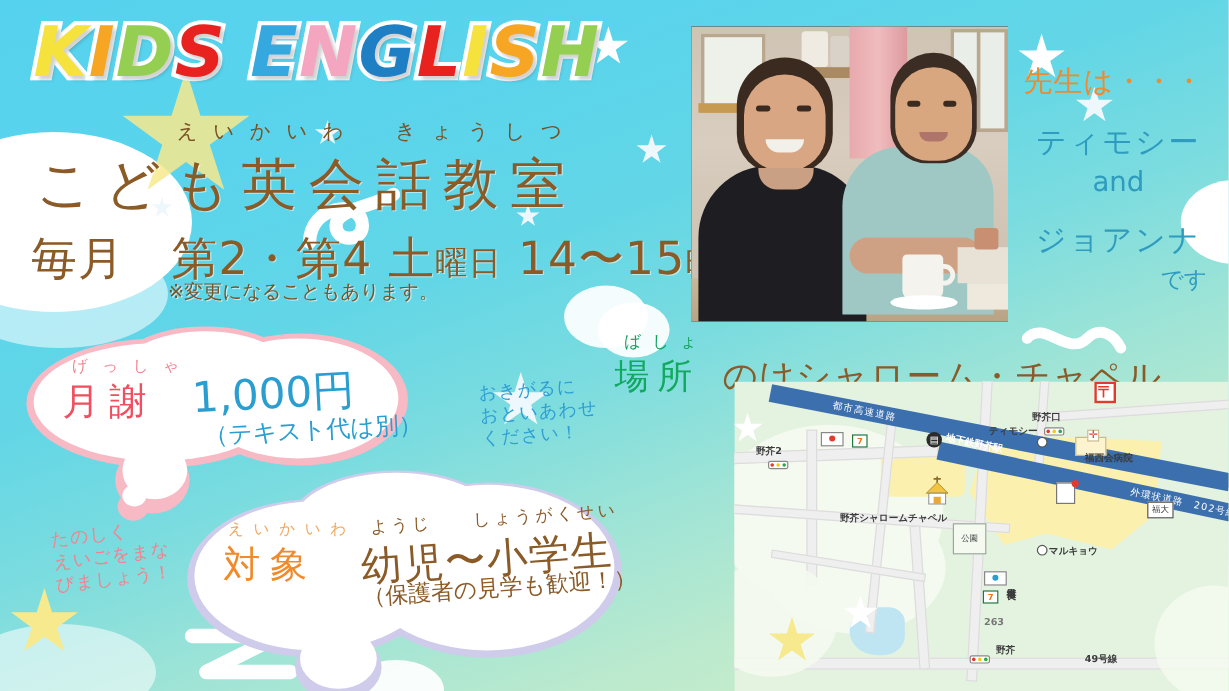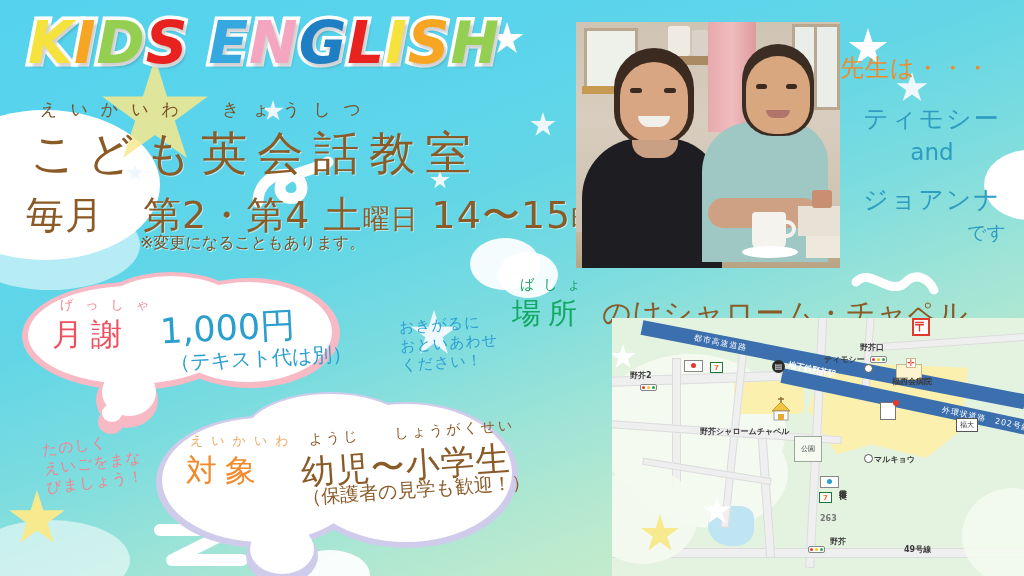--- a/index.html
+++ b/index.html
@@ -62,20 +62,21 @@
   .ke-space { width: 20px; -webkit-text-stroke: 0 !important; }
 
   
   #headline { position: absolute; left: 30px; top: 98px; }
   .furigana {
     font-size: 17px;
     color: #7a5226;
     letter-spacing: 13px;
     margin-left: 10px;
     white-space: nowrap;
+    text-align: right;
   }
   .headline-main {
     font-size: 46px;
     color: #8a5a27;
     letter-spacing: 10px;
     margin-top: 2px;
     white-space: nowrap;
     text-shadow: 1px 1px 0 rgba(255,255,255,0.5);
   }
   #schedule {
@@ -100,21 +101,21 @@
   }
   .ph { position: absolute; }
 
   
   #teachers {
     position: absolute; left: 840px; top: 52px;
     width: 184px; text-align: center;
   }
   #teachers .t-lead {
     font-size: 24px; color: #f08a2a; letter-spacing: 1px;
-    text-align: left; padding-left: 0;
+    text-align: left; padding-left: 13px;
   }
   #teachers .t-name {
     font-size: 25px; color: #2f9bbf; letter-spacing: 2px;
     margin-top: 18px;
   }
   #teachers .t-and {
     font-size: 23px; color: #2f9bbf; margin-top: 4px;
   }
   #teachers .t-desu {
     font-size: 19px; color: #2f9bbf; margin-top: 4px;
@@ -496,21 +497,21 @@
       <i style="background:#e23b2e;"></i>
         <i style="background:#f5c518;"></i>
         <i style="background:#2aa84a;"></i>
     </div>
     <div class="m-label" style="left:212px;top:36px;">ティモシー</div>
     <div class="m-circle" style="left:252px;top:46px;"></div>
 
     <div class="m-post" style="left:300px;top:0px;">〒</div>
     <div class="m-hosp" style="left:284px;top:46px;"></div>
     <div class="m-hosp-cross" style="left:294px;top:40px;">✛</div>
-    <div class="m-label" style="left:280px;top:58px;">福西会病院</div>
+    <div class="m-label" style="left:292px;top:58px;">福西会病院</div>
 
     <svg class="m-church" style="left:156px;top:78px;" viewBox="0 0 26 26">
       <path d="M13 1 L13 7" stroke="#8a6a2a" stroke-width="1.4"></path>
       <path d="M10 3 L16 3" stroke="#8a6a2a" stroke-width="1.4"></path>
       <path d="M13 6 L4 15 L22 15 Z" fill="#f2c43f" stroke="#b08a20" stroke-width="0.8"></path>
       <rect x="6" y="15" width="14" height="9" fill="#ffffff" stroke="#8a8a8a" stroke-width="0.8"></rect>
       <rect x="10" y="18" width="6" height="6" fill="#e8a93a"></rect>
     </svg>
     <div class="m-label" style="left:88px;top:108px;">野芥シャロームチャペル</div>
 

